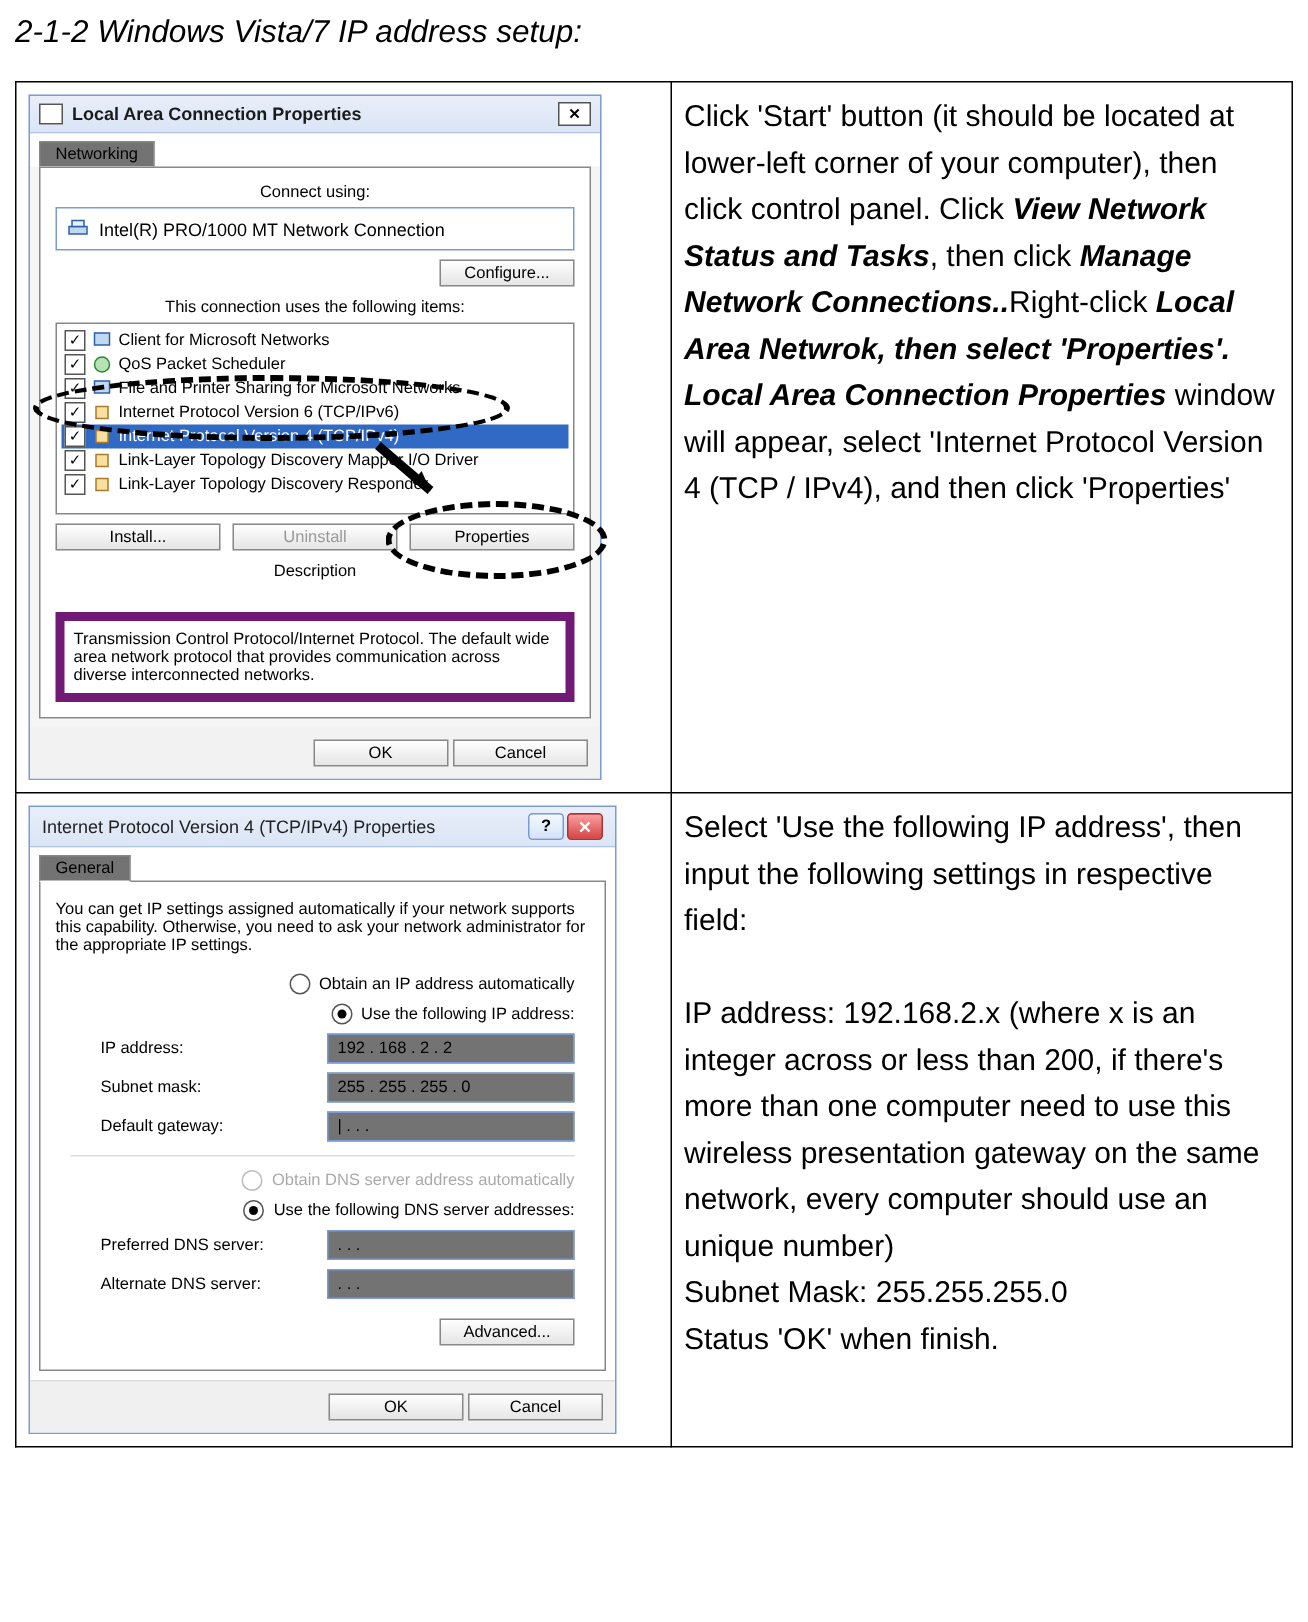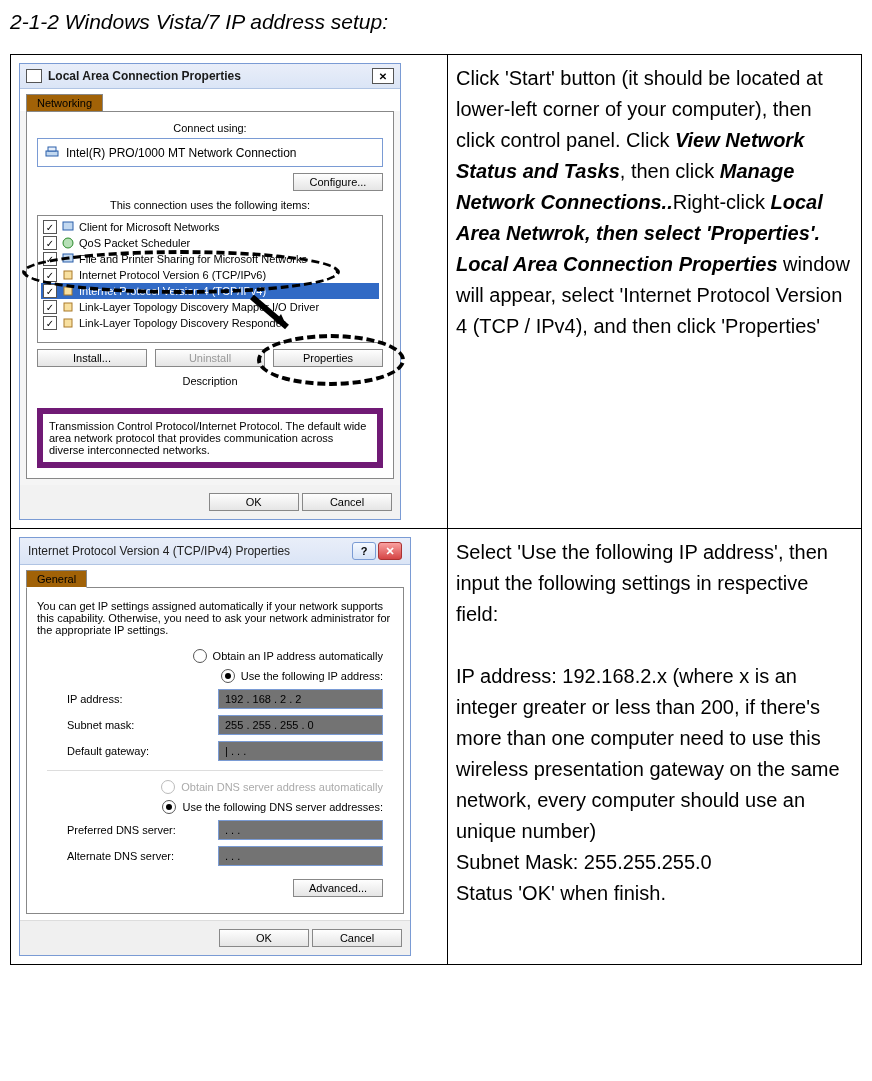--- a/index.html
+++ b/index.html
@@ -62,21 +62,21 @@
   }
   .tab-strip {
     padding: 4px 6px 0 6px;
     background: #fff;
   }
   .tab {
     display: inline-block;
     border: 1px solid #888;
     border-bottom: 1px solid #fff;
     padding: 2px 10px;
-    background: #a16207;
+    background: #737373;
     font-size: 11px;
     position: relative;
     top: 1px;
   }
   .panel {
     border: 1px solid #888;
     background: #fff;
     margin: 0 6px 6px 6px;
     padding: 10px;
   }
@@ -420,20 +420,20 @@
     <div class="dlg2-footer">
       <span class="btn">OK</span>
       <span class="btn">Cancel</span>
     </div>
   </div>
 
 </td>
 <td class="text-cell">
   <div>Select 'Use the following IP address', then input the following settings in respective field:</div>
   <br>
-  <div>IP address: 192.168.2.x (where x is an integer greater or less than 200, if there's more than one computer need to use this wireless presentation gateway on the same network, every computer should use an unique number)</div>
+  <div>IP address: 192.168.2.x (where x is an integer across or less than 200, if there's more than one computer need to use this wireless presentation gateway on the same network, every computer should use an unique number)</div>
   <div>Subnet Mask: 255.255.255.0</div>
   <div>Status 'OK' when finish.</div>
 </td>
 </tr>
 
 </tbody>
 </table>
 
 </body></html>

